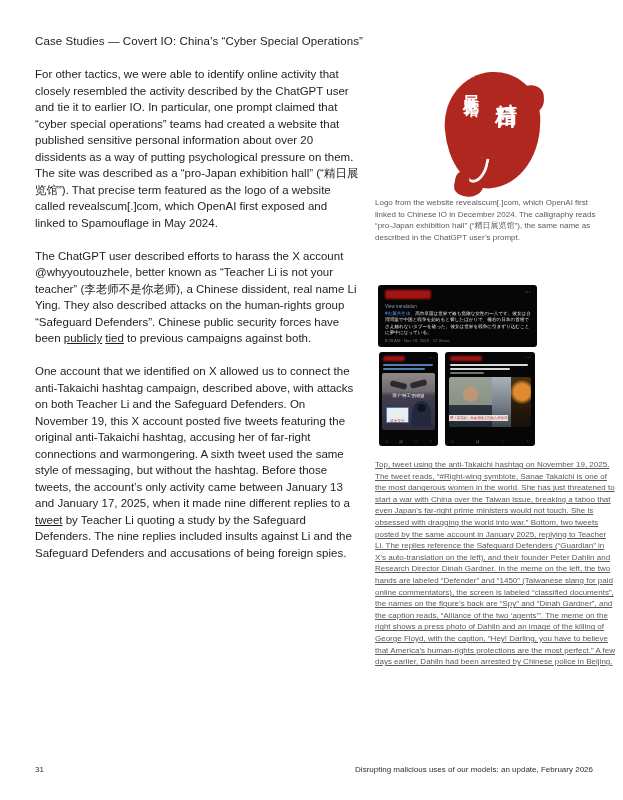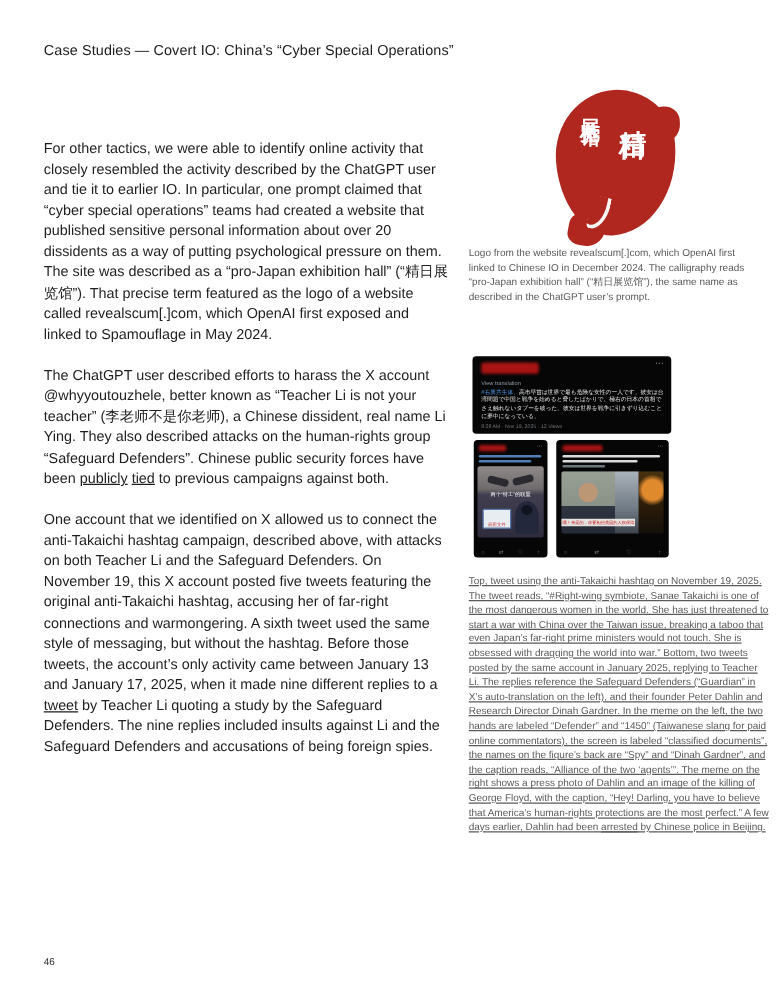--- a/index.html
+++ b/index.html
@@ -1,21 +1,21 @@
 <!DOCTYPE html>
 <html><head>
 <meta charset="utf-8">
 <style>
   html,body{margin:0;padding:0;background:#ffffff;}
   .page{position:relative;width:623px;height:800px;background:#ffffff;overflow:hidden;
         font-family:"Liberation Sans","DejaVu Sans",sans-serif;color:#1e1e1e;}
 
   .header{position:absolute;left:35px;top:35px;font-size:11.5px;letter-spacing:.1px;color:#1c1c1c;}
 
-  .body-col{position:absolute;left:35px;top:66px;width:324px;font-size:11.5px;line-height:16.5px;color:#1e1e1e;margin-top:45px;}
+  .body-col{position:absolute;left:35px;top:66px;width:324px;font-size:11.5px;line-height:16.5px;color:#1e1e1e;}
   .body-col p{margin:0 0 16.5px 0;}
   .lnk{text-decoration:underline;}
 
   .caption{position:absolute;font-size:8px;line-height:11.6px;color:#5a5a5a;}
   #caption-seal{left:375px;top:197px;width:236px;}
   #caption-tweets{left:375px;top:459px;width:240px;text-decoration:underline;}
 
   
   .seal{position:absolute;left:441px;top:70px;width:106px;height:122px;}
   .seal-blob{position:absolute;left:4px;top:2px;right:6px;bottom:4px;background:#b0271f;
@@ -154,15 +154,16 @@
           <span>○</span>
           <span>⇄</span>
           <span>♡</span>
           <span>↑</span>
         </div>
     </div>
 
   </div>
   <div class="caption" id="caption-tweets"><span>Top, tweet using the anti-Takaichi hashtag on November 19, 2025. The tweet reads, “#Right-wing symbiote, Sanae Takaichi is one of the most dangerous women in the world. She has just threatened to start a war with China over the Taiwan issue, breaking a taboo that even Japan’s far-right prime ministers would not touch. She is obsessed with dragging the world into war.” Bottom, two tweets posted by the same account in January 2025, replying to Teacher Li. The replies reference the Safeguard Defenders (“Guardian” in X’s auto-translation on the left), and their founder Peter Dahlin and Research Director Dinah Gardner. In the meme on the left, the two hands are labeled “Defender” and “1450” (Taiwanese slang for paid online commentators), the screen is labeled “classified documents”, the names on the figure’s back are “Spy” and “Dinah Gardner”, and the caption reads, “Alliance of the two ‘agents’”. The meme on the right shows a press photo of Dahlin and an image of the killing of George Floyd, with the caption, “Hey! Darling, you have to believe that America’s human-rights protections are the most perfect.” A few days earlier, Dahlin had been </span><span class="lnk">arrested</span><span> by Chinese police in Beijing.</span></div>
 
-  <div class="footer-left">46</div>
+  <div class="footer-left">31</div>
+  <div class="footer-right">Disrupting malicious uses of our models: an update, February 2026</div>
 
 </div>
 
 </body></html>

